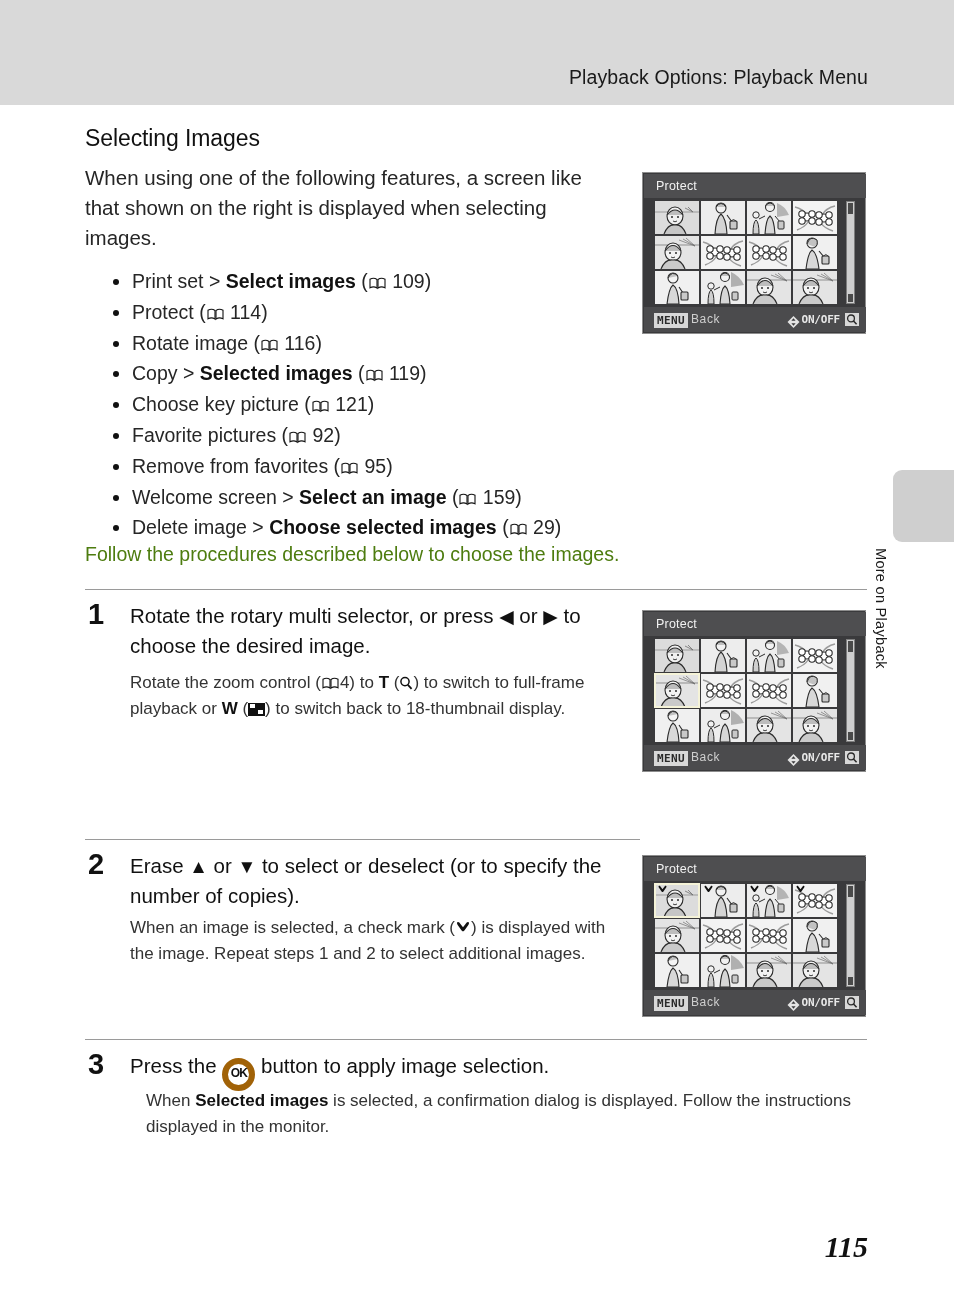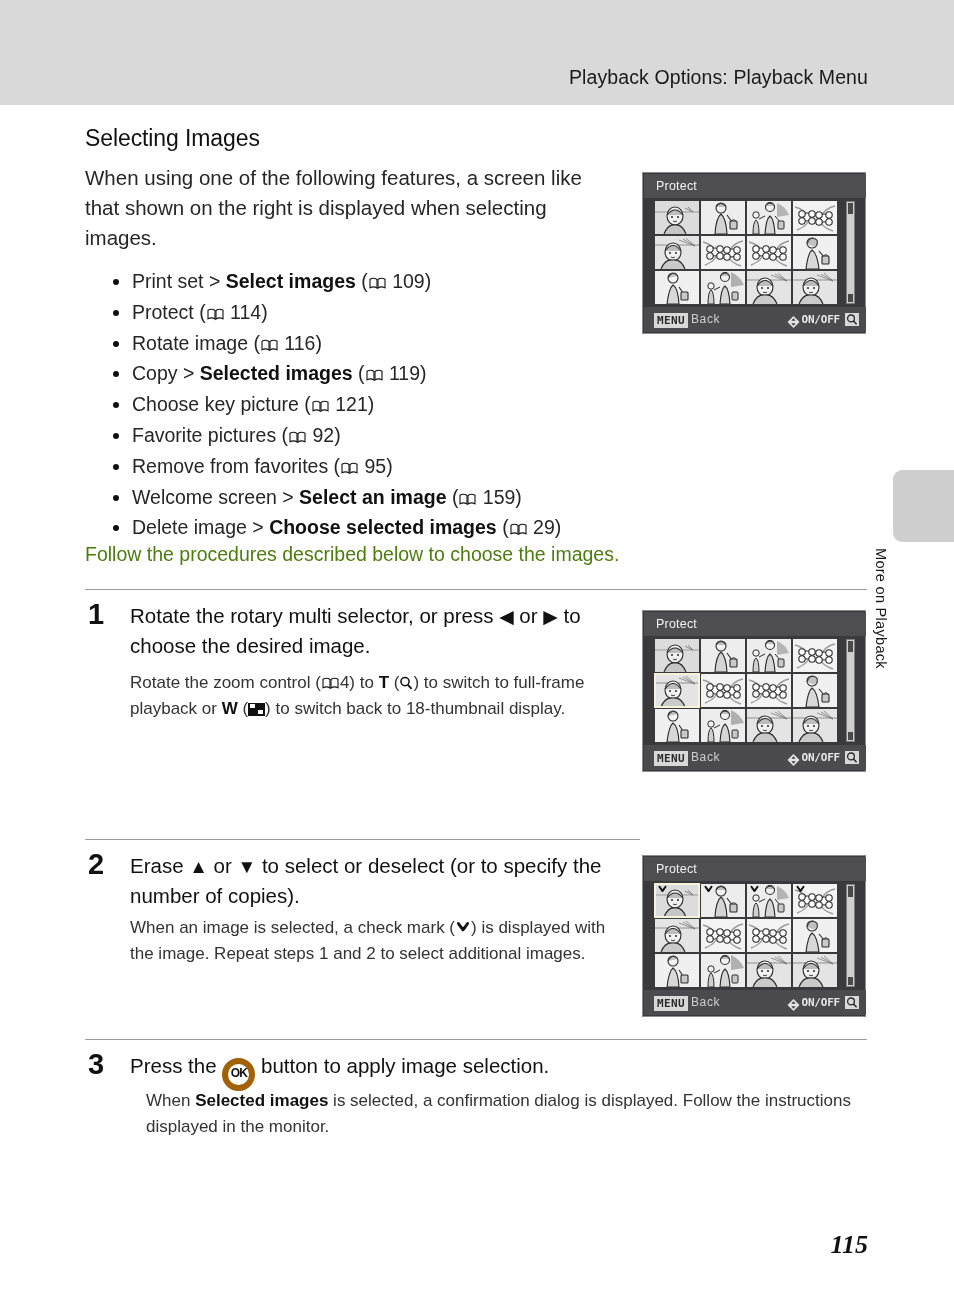--- a/index.html
+++ b/index.html
@@ -184,21 +184,21 @@
     font-family:"DejaVu Sans Mono",monospace;
   }
   .mag-box{
     position:absolute;right:7px;top:6px;width:14px;height:13px;
     background:#d8d8d8;
   }
   .mag-box svg{display:block;}
 
   .pageno{
     position:absolute;right:86px;top:1230px;
-    font-size:26px;font-weight:bold;font-style:italic;color:#111;
+    font-size:30px;font-weight:bold;font-style:italic;color:#111;
     font-family:"Liberation Serif",serif;
   }
 </style>
 </head>
 <body>
 
 <div class="header-band"></div>
 <div class="header-title">Playback Options: Playback Menu</div>
 
 <div class="side-tab"></div>

